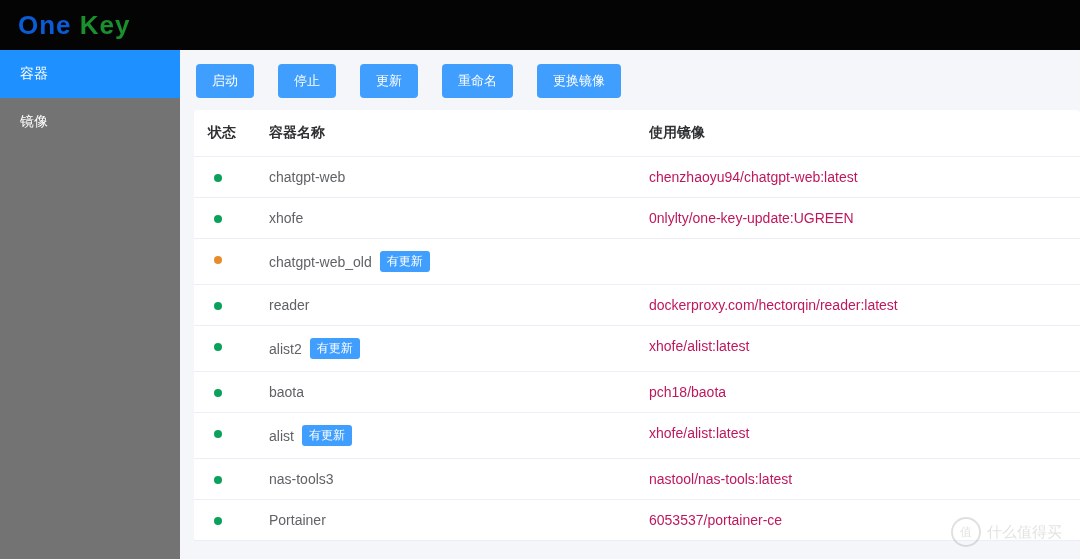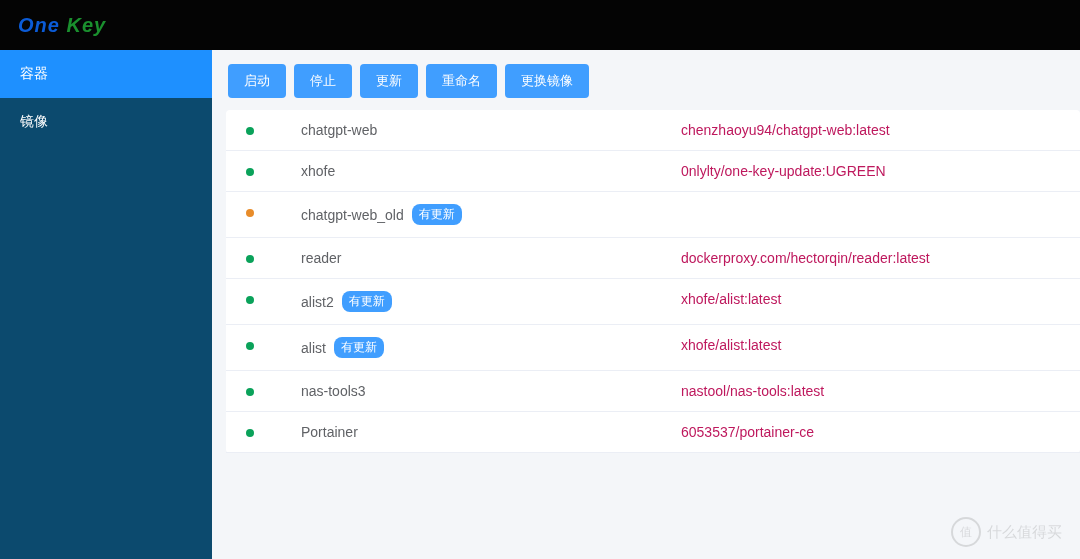--- a/index.html
+++ b/index.html
@@ -1,38 +1,38 @@
 <!DOCTYPE html>
 <html><head>
   <meta charset="utf-8">
   <style>
     * { margin: 0; padding: 0; box-sizing: border-box; }
     body { font-family: "Microsoft YaHei", Arial, sans-serif; font-size: 14px; background: #f5f7fa; width: 1080px; height: 559px; overflow: hidden; position: relative; }
     .header { height: 50px; background: #040404; display: flex; align-items: center; padding: 0 18px; }
-    .logo { font-size: 20px; font-weight: bold; font-style: italic; letter-spacing: 1px; text-align: center; }
+    .logo { font-size: 26px; font-weight: bold; letter-spacing: 1px; text-align: center; }
     .logo .o1 { color: #0b5bd6; }
     .logo .o2 { color: #1a8f2e; }
     .layout { display: flex; height: calc(100% - 50px); }
-    .sidebar { width: 212px; background: #0c4a6e; color: #c6cedb; flex-shrink: 0; }
+    .sidebar { width: 180px; background: #737373; color: #c6cedb; flex-shrink: 0; }
     .sidebar-item { padding: 15px 20px; cursor: pointer; color: #fff; font-size: 14px; }
     .sidebar-item.active { background: #1e90ff; color: #fff; }
     .main { flex: 1; padding: 14px 0 0 14px; background: #f4f6f9; overflow: hidden; position: relative; }
-    .toolbar { display: flex; gap: 8px; margin-bottom: 12px; padding-left: 2px; }
+    .toolbar { display: flex; gap: 24px; margin-bottom: 12px; padding-left: 2px; }
     .btn { background: #409eff; color: #fff; border: none; border-radius: 4px; padding: 8px 16px; font-size: 13px; cursor: pointer; }
     .table { background: #fff; border-radius: 4px; }
     .thead { display: flex; align-items: center; padding: 14px 0; font-weight: bold; color: #303133; border-bottom: 1px solid #ebeef5; }
     .col-status { width: 75px; padding-left: 14px; }
     .col-name { width: 380px; display: flex; align-items: center; gap: 8px; }
     .col-image { flex: 1; color: #be185d; overflow: hidden; text-overflow: ellipsis; white-space: nowrap; padding-right: 12px; }
     .thead .col-image { color: #303133; }
     .row { display: flex; align-items: flex-start; padding: 12px 0; border-bottom: 1px solid #ebeef5; color: #606266; }
     .dot { width: 8px; height: 8px; border-radius: 50%; display: inline-block; margin-left: 6px; }
     .dot.green { background: #0aa25a; }
     .dot.orange { background: #e88c2a; }
-    .tag-update { background: #409eff; color: #fff; font-size: 12px; padding: 2px 7px; border-radius: 8px; }
+    .tag-update { background: #409eff; color: #fff; font-size: 12px; padding: 2px 7px; border-radius: 3px; }
     .watermark { position: absolute; right: 18px; bottom: 12px; color: rgba(0,0,0,0.12); font-size: 15px; display: flex; align-items: center; gap: 6px; pointer-events: none; }
     .watermark .circ { width: 30px; height: 30px; border: 2px solid rgba(0,0,0,0.12); border-radius: 50%; display: inline-flex; align-items: center; justify-content: center; font-size: 12px; }
   </style>
 </head>
 <body>
 
 <div class="header">
   <div class="logo">
     <span class="o1">One </span><span class="o2">Key</span>
   </div>
@@ -47,20 +47,25 @@
   <div class="main">
     <div class="toolbar">
       <button class="btn">启动</button>
       <button class="btn">停止</button>
       <button class="btn">更新</button>
       <button class="btn">重命名</button>
       <button class="btn">更换镜像</button>
     </div>
 
     <div class="table">
+      <div class="thead">
+        <div class="col-status">状态</div>
+        <div class="col-name">容器名称</div>
+        <div class="col-image">使用镜像</div>
+      </div>
       <div id="rows">
           <div class="row">
             <div class="col-status"><span class="dot green"></span></div>
             <div class="col-name">
               <span>chatgpt-web</span>
             </div>
             <div class="col-image">chenzhaoyu94/chatgpt-web:latest</div>
           </div>
           <div class="row">
             <div class="col-status"><span class="dot green"></span></div>
@@ -87,20 +92,27 @@
             <div class="col-status"><span class="dot green"></span></div>
             <div class="col-name">
               <span>alist2</span>
               <span class="tag-update">有更新</span>
             </div>
             <div class="col-image">xhofe/alist:latest</div>
           </div>
           <div class="row">
             <div class="col-status"><span class="dot green"></span></div>
             <div class="col-name">
+              <span>baota</span>
+            </div>
+            <div class="col-image">pch18/baota</div>
+          </div>
+          <div class="row">
+            <div class="col-status"><span class="dot green"></span></div>
+            <div class="col-name">
               <span>alist</span>
               <span class="tag-update">有更新</span>
             </div>
             <div class="col-image">xhofe/alist:latest</div>
           </div>
           <div class="row">
             <div class="col-status"><span class="dot green"></span></div>
             <div class="col-name">
               <span>nas-tools3</span>
             </div>

